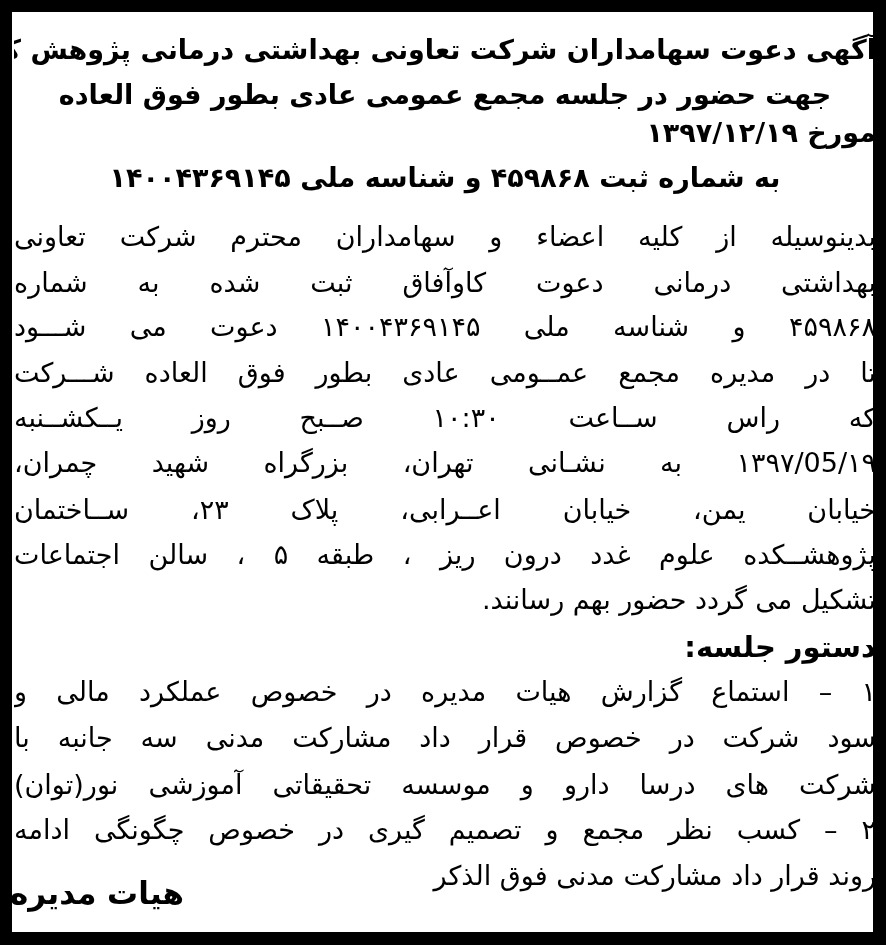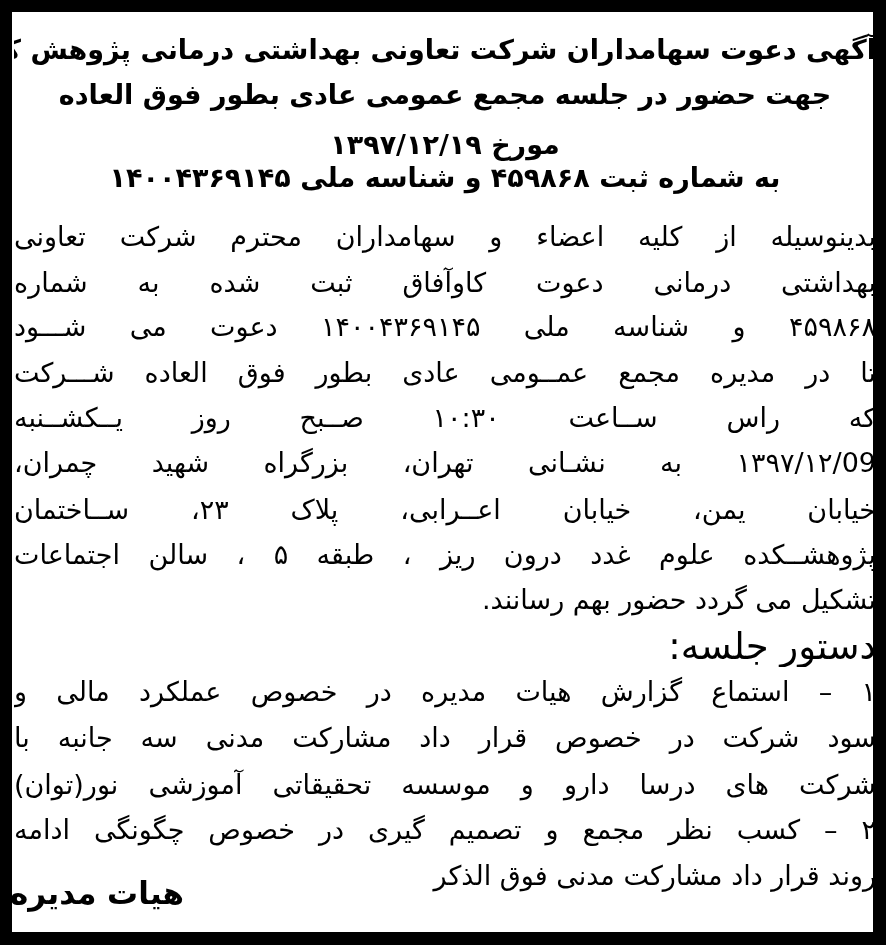--- a/index.html
+++ b/index.html
@@ -42,22 +42,22 @@
       font-size: 27px;
       line-height: 44px;
       height: 44px;
       text-align: justify;
       text-align-last: justify;
     }
     .body-line.last {
       text-align-last: right;
     }
     .agenda-heading {
-      font-weight: normal;
-      font-size: 37px;
+      font-weight: bold;
+      font-size: 29px;
       line-height: 40px;
       height: 40px;
     }
     .board-signature {
       position: absolute;
       left: 10px;
       top: 873px;
       font-weight: bold;
       font-size: 31px;
       line-height: 40px;
@@ -65,29 +65,29 @@
       white-space: nowrap;
     }
   </style>
 </head>
 <body>
 
 <div class="notice-frame"></div>
 
 <div class="line title-line" style="top:29px;">آگهی دعوت سهامداران شرکت تعاونی بهداشتی درمانی پژوهش کاوآفاق</div>
 <div class="line title-line" style="top:74px;">جهت حضور در جلسه مجمع عمومی عادی بطور فوق العاده</div>
-<div class="line title-line" style="top:124px;">مورخ ۱۳۹۷/۱۲/۱۹</div>
+<div class="line title-line" style="top:112px;text-align:right;">مورخ ۱۳۹۷/۱۲/۱۹</div>
 <div class="line title-line" style="top:157px;">به شماره ثبت ۴۵۹۸۶۸ و شناسه ملی ۱۴۰۰۴۳۶۹۱۴۵</div>
 
 <div class="line body-line" style="top:215px;">بدینوسیله از کلیه اعضاء و سهامداران محترم شرکت تعاونی</div>
 <div class="line body-line" style="top:261px;">بهداشتی درمانی دعوت کاوآفاق ثبت شده به شماره</div>
 <div class="line body-line" style="top:305px;">۴۵۹۸۶۸ و شناسه ملی ۱۴۰۰۴۳۶۹۱۴۵ دعوت می شـــود</div>
 <div class="line body-line" style="top:351px;">تا در مدیره مجمع عمــومی عادی بطور فوق العاده شـــرکت</div>
 <div class="line body-line" style="top:396px;">که راس ســاعت ۱۰:۳۰ صــبح روز یــکشــنبه</div>
-<div class="line body-line" style="top:441px;">۱۳۹۷/۱۲/09 به نشـانی تهران، بزرگراه شهید چمران،</div>
+<div class="line body-line" style="top:441px;">۱۳۹۷/05/۱۹ به نشـانی تهران، بزرگراه شهید چمران،</div>
 <div class="line body-line" style="top:488px;">خیابان یمن، خیابان اعــرابی، پلاک ۲۳، ســاختمان</div>
 <div class="line body-line" style="top:533px;">پژوهشــکده علوم غدد درون ریز ، طبقه ۵ ، سالن اجتماعات</div>
 <div class="line body-line last" style="top:578px;">تشکیل می گردد حضور بهم رسانند.</div>
 
 <div class="line agenda-heading" style="top:627px;">دستور جلسه:</div>
 <div class="line body-line" style="top:670px;">۱ – استماع گزارش هیات مدیره در خصوص عملکرد مالی و</div>
 <div class="line body-line" style="top:716px;">سود شرکت در خصوص قرار داد مشارکت مدنی سه جانبه با</div>
 <div class="line body-line" style="top:763px;">شرکت های درسا دارو و موسسه تحقیقاتی آموزشی نور(توان)</div>
 <div class="line body-line" style="top:808px;">۲ – کسب نظر مجمع و تصمیم گیری در خصوص چگونگی ادامه</div>
 <div class="line body-line last" style="top:854px;">روند قرار داد مشارکت مدنی فوق الذکر</div>

